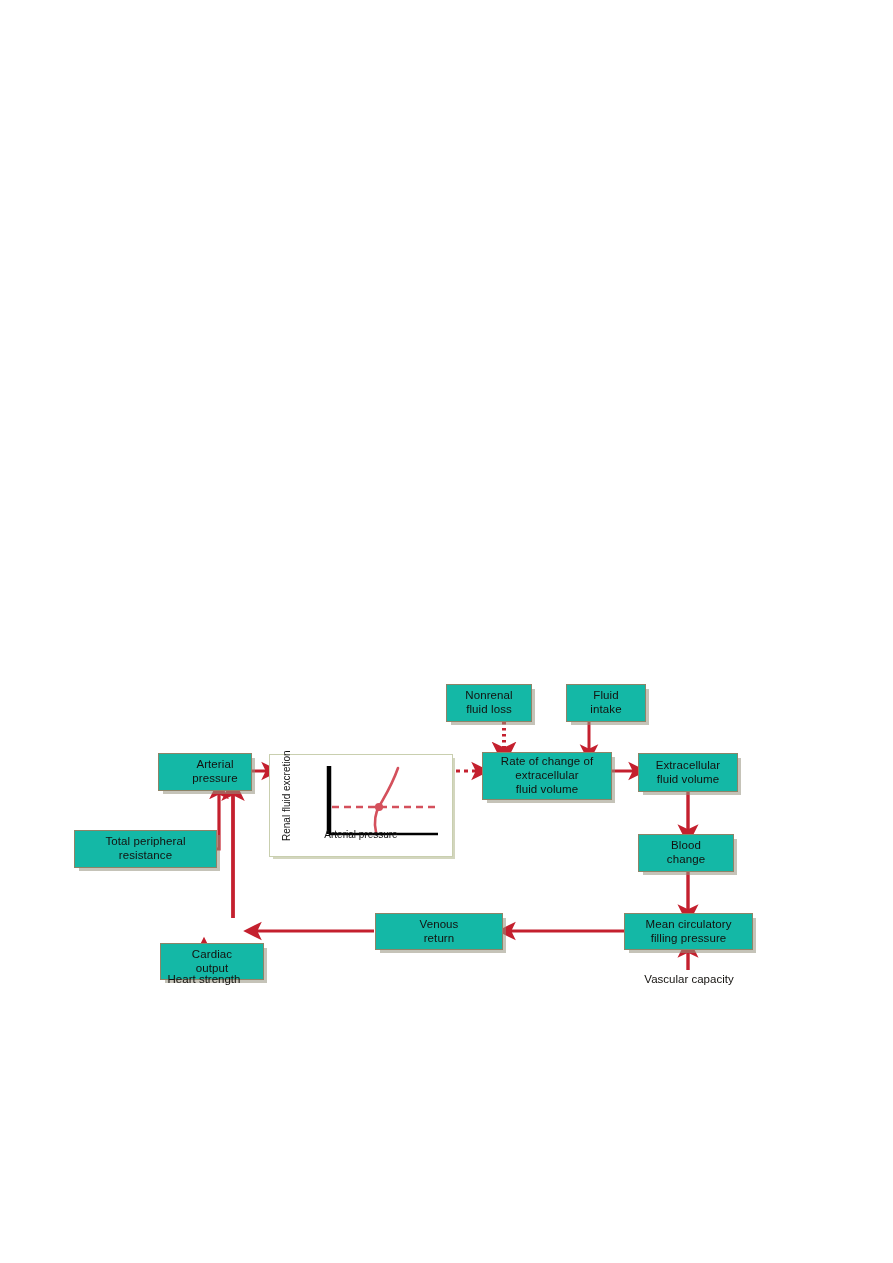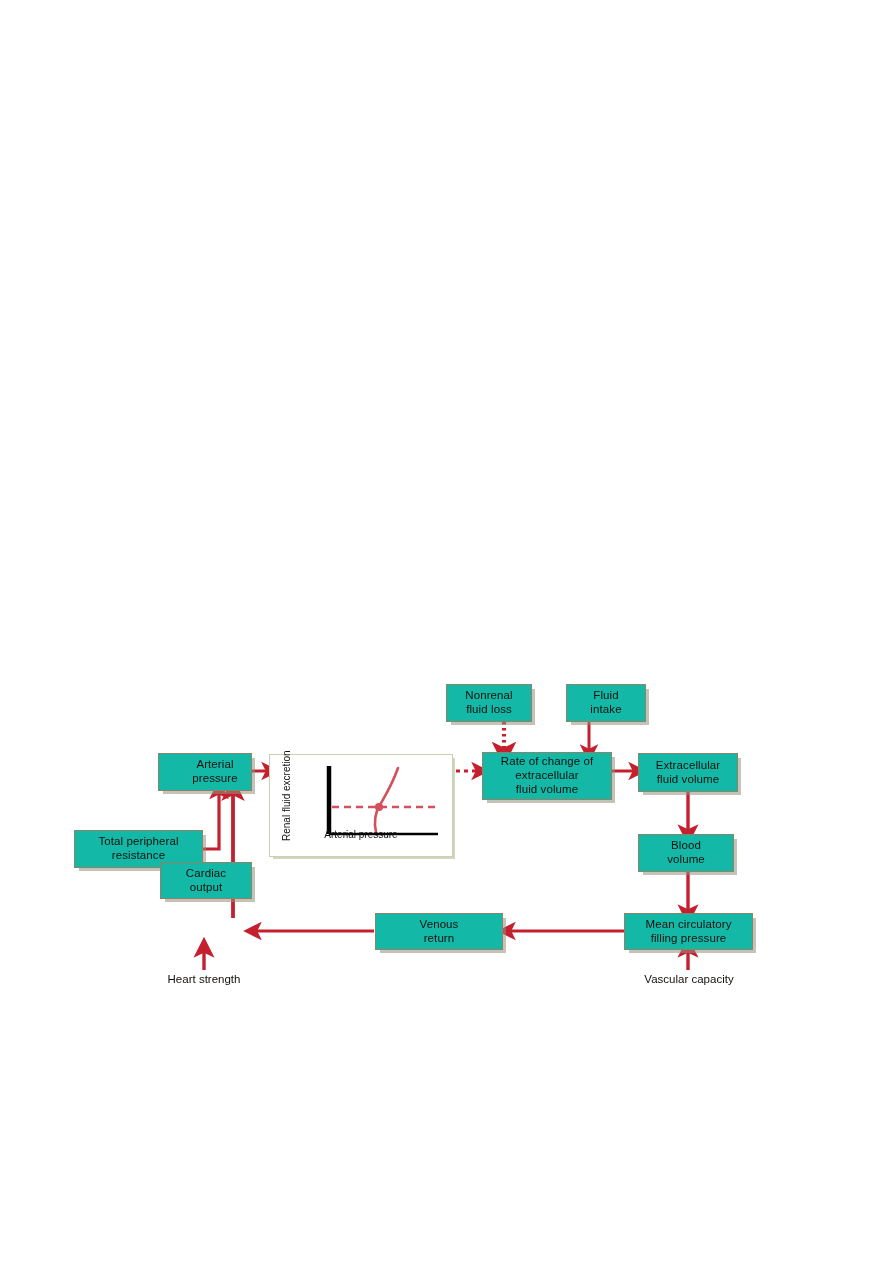--- a/index.html
+++ b/index.html
@@ -141,28 +141,28 @@
     <path d="M 203 849 L 219 849 L 219 791" fill="none" stroke="#c4202e" stroke-width="3.2" marker-end="url(#ah)"></path>
   </svg>
 
   <div class="box" id="box-arterial-pressure" style="left:158px; top:753px; width:94px; height:38px;padding-left:20px;">
     <div>
       <span>Arterial</span>
       <span>pressure</span>
     </div>
   </div>
 
-  <div class="box" id="box-total-peripheral-resistance" style="left:74px; top:830px; width:129px; height:38px;">
+  <div class="box" id="box-total-peripheral-resistance" style="left:74px; top:830px; width:143px; height:38px;">
     <div>
       <span>Total peripheral</span>
       <span>resistance</span>
     </div>
   </div>
 
-  <div class="box" id="box-cardiac-output" style="left:160px; top:862px; width:92px; height:37px;">
+  <div class="box" id="box-cardiac-output" style="left:160px; top:943px; width:104px; height:37px;">
     <div>
       <span>Cardiac</span>
       <span>output</span>
     </div>
   </div>
 
   <div class="box" id="box-nonrenal-fluid-loss" style="left:446px; top:684px; width:86px; height:38px;">
     <div>
       <span>Nonrenal</span>
       <span>fluid loss</span>
@@ -187,21 +187,21 @@
   <div class="box" id="box-extracellular-fluid-volume" style="left:638px; top:753px; width:100px; height:39px;">
     <div>
       <span>Extracellular</span>
       <span>fluid volume</span>
     </div>
   </div>
 
   <div class="box" id="box-blood-volume" style="left:638px; top:834px; width:96px; height:38px;">
     <div>
       <span>Blood</span>
-      <span>volume</span>
+      <span>change</span>
     </div>
   </div>
 
   <div class="box" id="box-venous-return" style="left:375px; top:913px; width:128px; height:37px;">
     <div>
       <span>Venous</span>
       <span>return</span>
     </div>
   </div>
 

